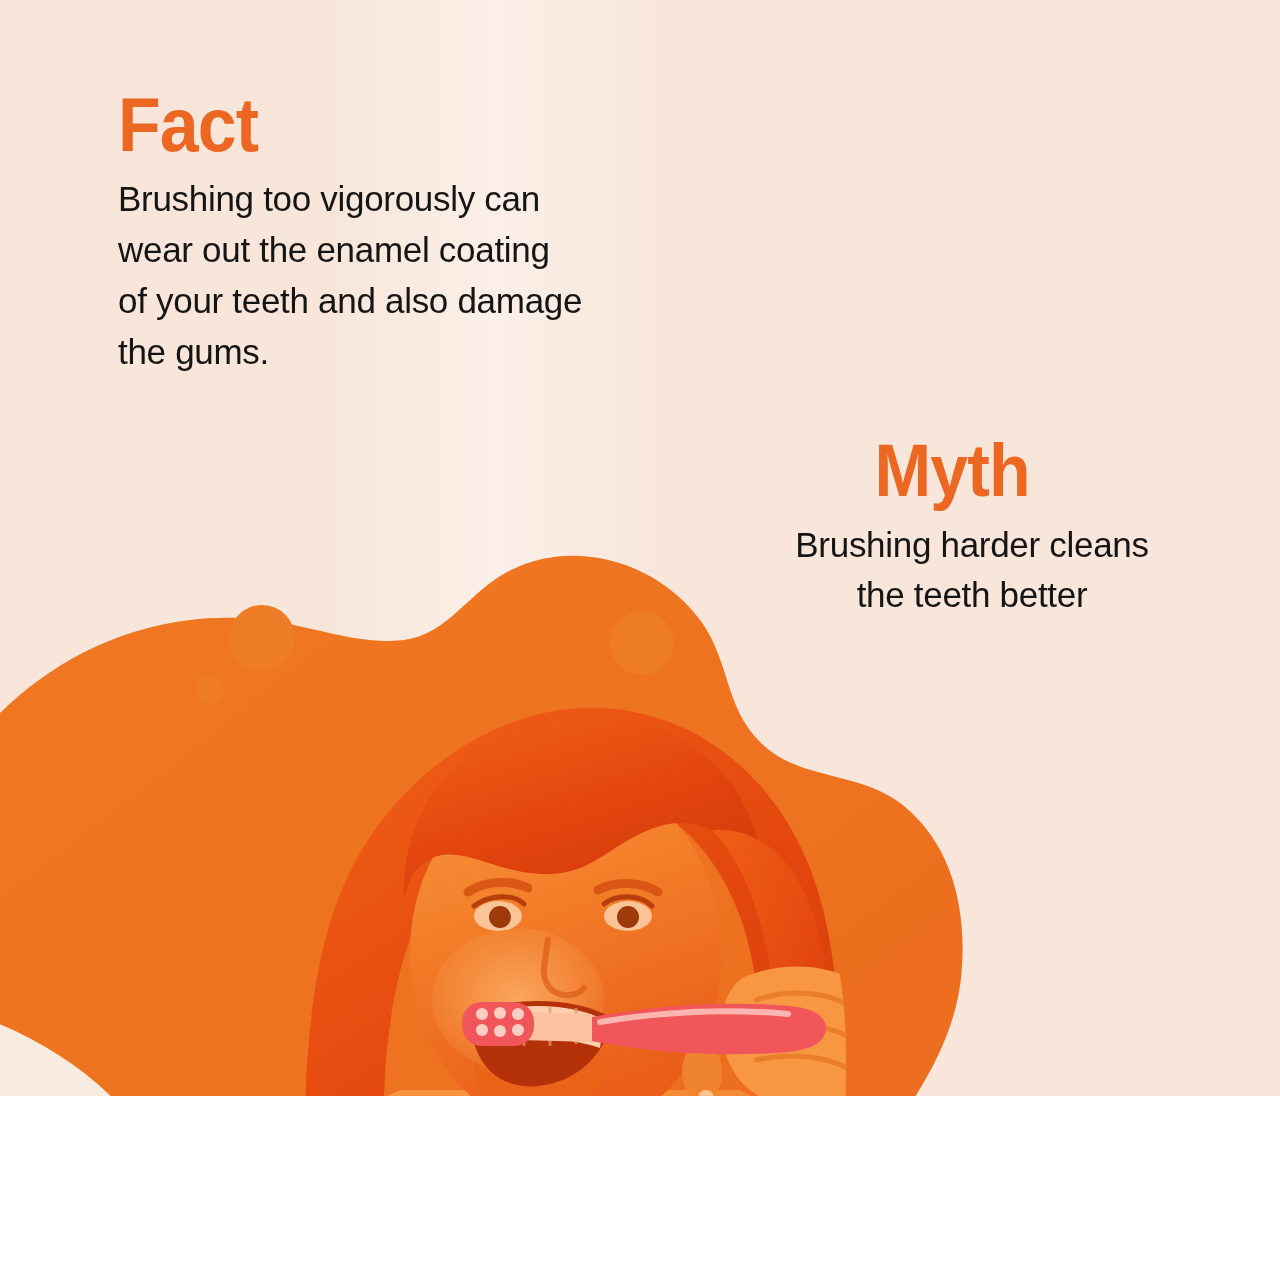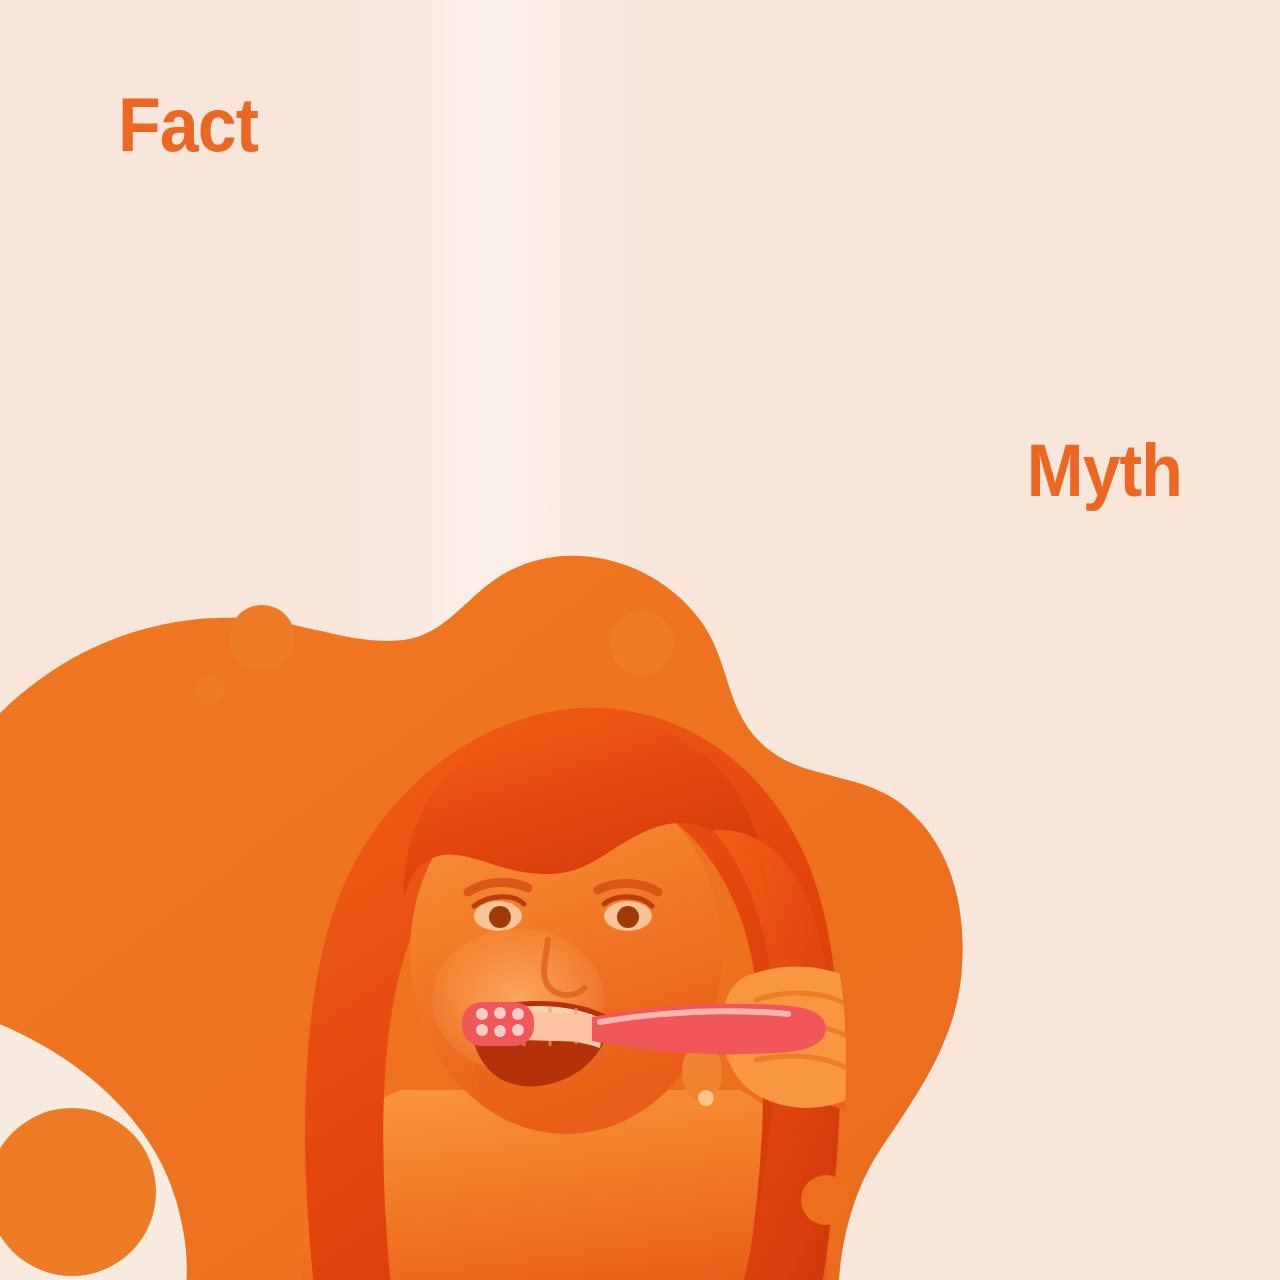--- a/index.html
+++ b/index.html
@@ -3,33 +3,33 @@
 <meta charset="utf-8">
 <style>
   * { margin:0; padding:0; box-sizing:border-box; }
   html, body {
     width:1280px; height:1280px;
     font-family:"Liberation Sans", sans-serif;
     overflow:hidden;
   }
   #poster {
     position:relative;
-    width:1280px; height:1280px;
+    width:1280px; height:1096px;
     background:#F8E6DA;
     overflow:hidden;
   }
 
   
   #artwork { position:absolute; inset:0; width:1280px; height:1280px; }
 
   
   .block { position:absolute; z-index:30; }
 
   #fact-block { left:118px; top:88px; width:600px; }
-  #myth-block { left:722px; top:435px; width:500px; text-align:right; }
+  #myth-block { left:722px; top:435px; width:500px; text-align:center; }
 
   .headline {
     font-family:"Liberation Sans", sans-serif;
     font-weight:700;
     font-size:76px;
     line-height:0.98;
     letter-spacing:-1px;
     color:#EC6722;
     transform:scaleX(0.92);
     transform-origin:left center;
@@ -238,20 +238,26 @@
       <path d="M -40,1010
                C 60,1040 150,1110 176,1200
                C 194,1262 186,1300 178,1320
                L -40,1320 Z" fill="#F8EBE0"></path>
       <circle cx="72" cy="1192" r="84" fill="#EE7B26"></circle>
     </g>
   </svg>
 
   <div class="block" id="fact-block">
     <div class="headline">Fact</div>
+    <div class="body-text">Brushing too vigorously can
+wear out the enamel coating
+of your teeth and also damage
+the gums.</div>
   </div>
 
   <div class="block" id="myth-block">
     <div class="headline">Myth</div>
+    <div class="body-text">Brushing harder cleans
+the teeth better</div>
   </div>
 
 
 </div>
 
 </body></html>

